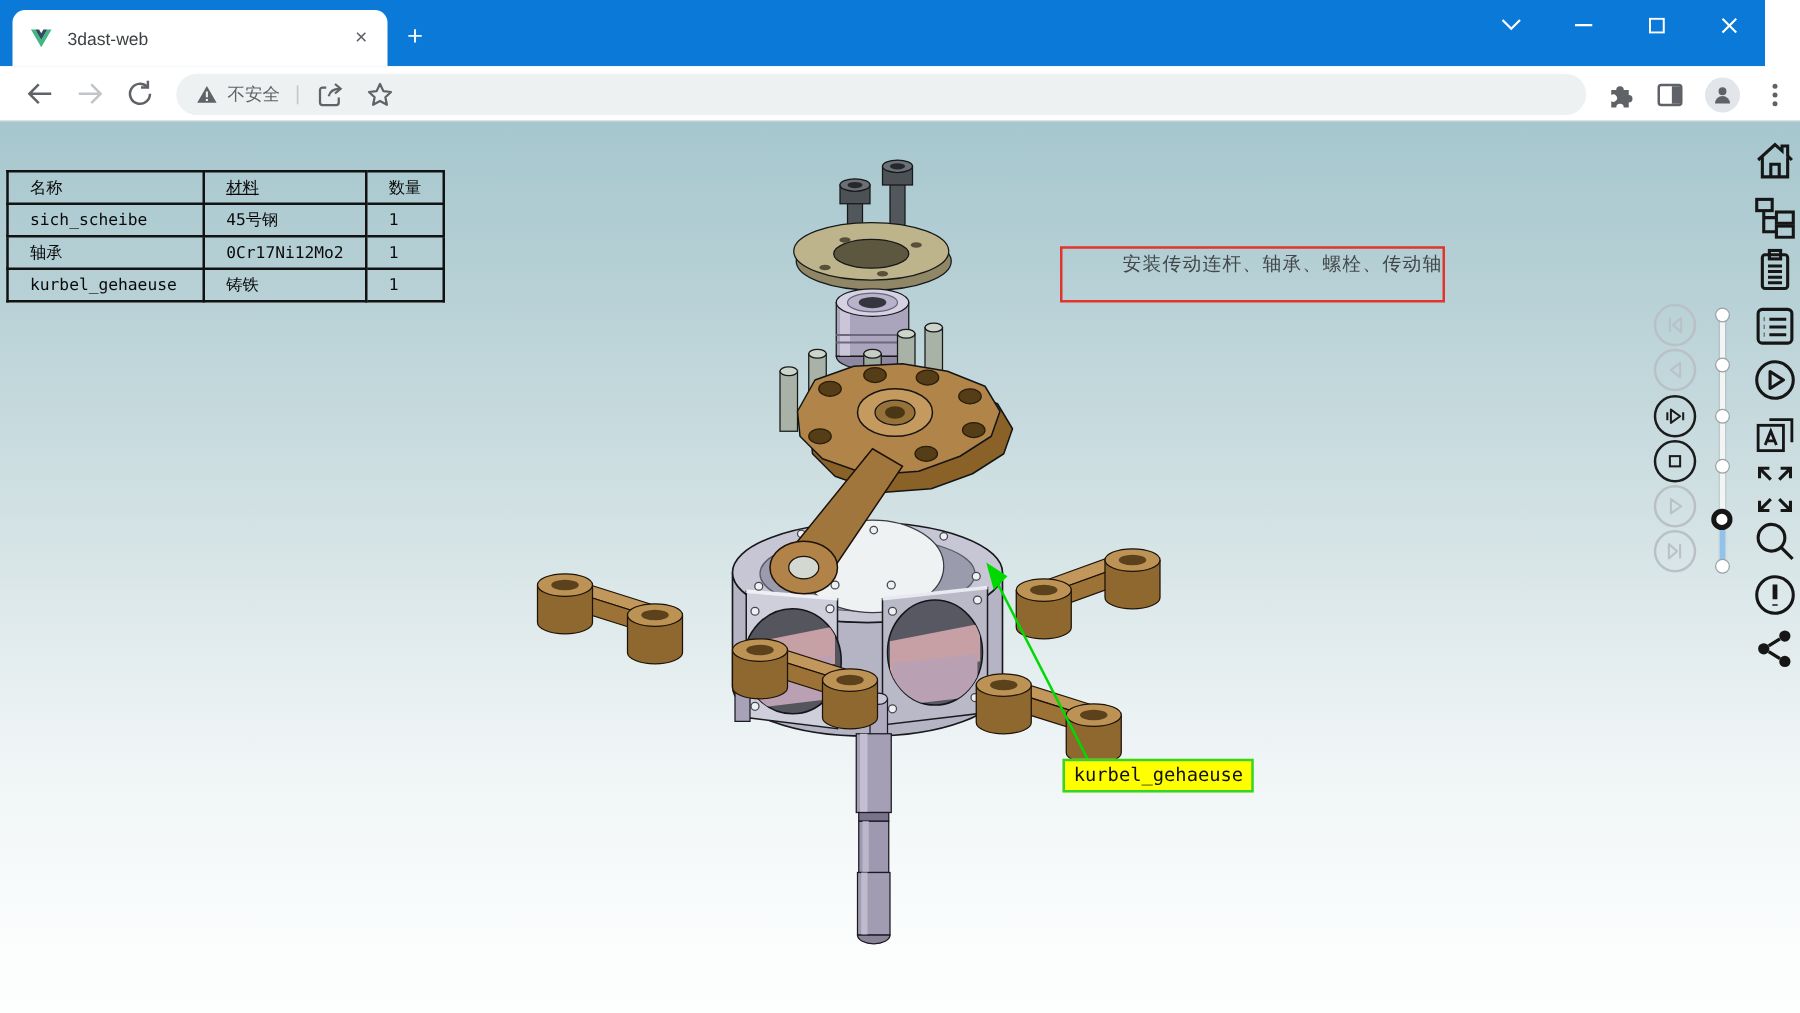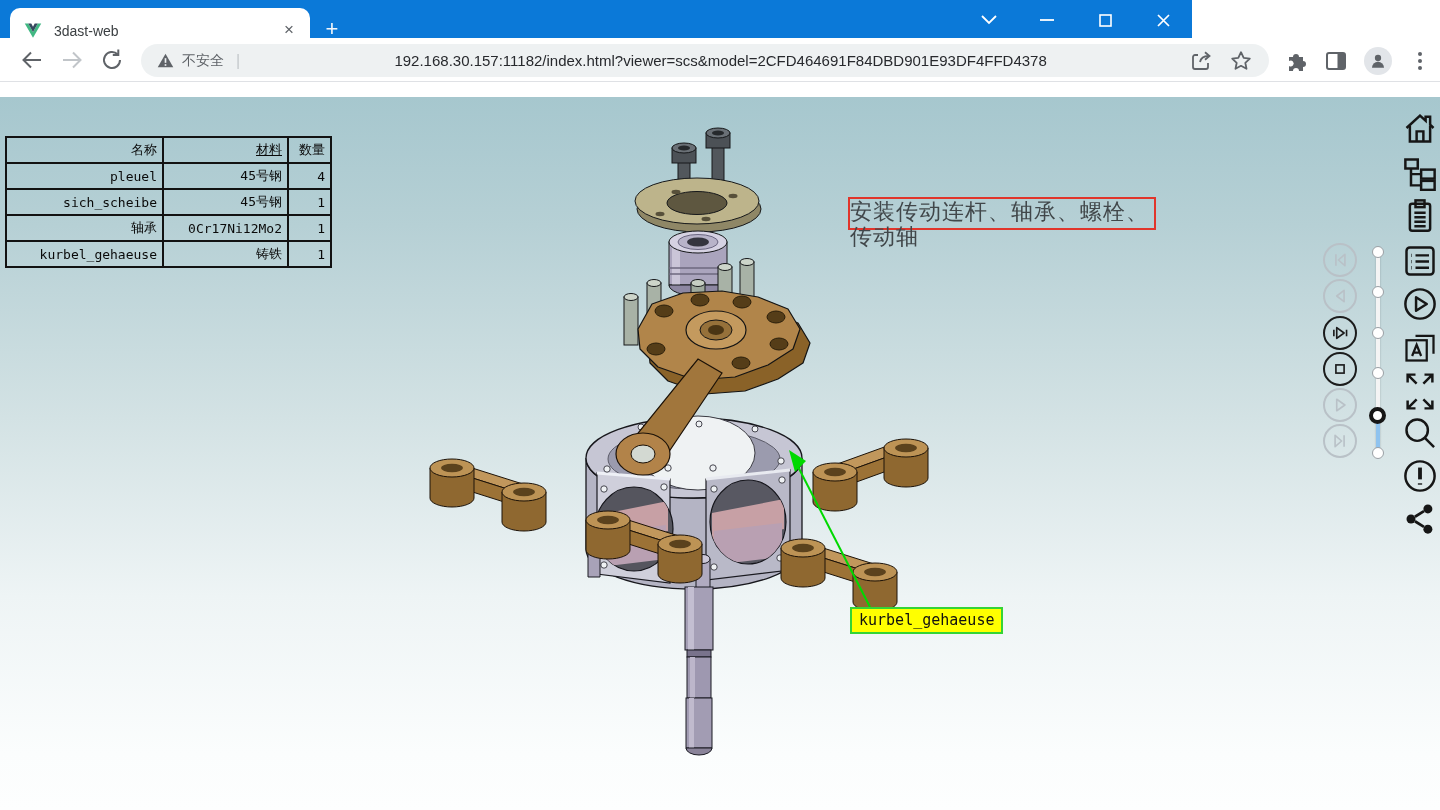--- a/index.html
+++ b/index.html
@@ -1,60 +1,60 @@
 <!DOCTYPE html>
 <html><head>
 <meta charset="utf-8">
 <style>
   * { margin:0; padding:0; box-sizing:border-box; }
   html,body { width:1440px; height:810px; overflow:hidden; font-family:"Liberation Sans", sans-serif; }
   .window { position:absolute; inset:0; }
 
   
-  .titlebar { position:absolute; left:0; top:0; width:1192px; height:53px; background:#0b79d8; }
+  .titlebar { position:absolute; left:0; top:0; width:1412px; height:53px; background:#0b79d8; }
   .tab { position:absolute; left:10px; top:8px; width:300px; height:45px; background:#ffffff;
          border-radius:10px 10px 0 0; display:flex; align-items:center; }
   .tab .favicon { margin-left:14px; width:18px; height:18px; }
   .tab .tab-title { margin-left:12px; font-size:14px; color:#3c4043; flex:1; }
   .tab .tab-close { width:22px; height:22px; margin-right:10px; border-radius:50%; text-align:center;
                     line-height:20px; font-size:17px; color:#5f6368; cursor:pointer; }
   .newtab { position:absolute; left:318px; top:16px; width:28px; height:28px; color:#f2f6fa;
             font-size:22px; line-height:26px; text-align:center; border-radius:50%; }
   .win-controls { position:absolute; right:0; top:0; height:40px; display:flex; }
   .win-btn { width:58px; height:40px; display:flex; align-items:center; justify-content:center; }
 
   
-  .toolbar { position:absolute; left:0; top:38px; width:1440px; height:44px; background:#ffffff;
-             border-bottom:1px solid #dfe1e5;text-align:center; }
+  .toolbar { position:absolute; left:0; top:53px; width:1440px; height:44px; background:#ffffff;
+             border-bottom:1px solid #dfe1e5; }
   .nav-ic { position:absolute; top:10px; width:24px; height:24px; }
   .omnibox { position:absolute; left:141px; top:6px; width:1128px; height:33px; background:#eef1f2;
              border-radius:17px; display:flex; align-items:center; }
   .omnibox .warn { margin-left:16px; }
   .omnibox .sec { margin-left:8px; font-size:14px; color:#5f6368; }
   .omnibox .sep { margin:0 12px; font-size:16px; color:#c4c8cb; }
   .omnibox .url { font-size:15px; color:#27292d; flex:1; white-space:nowrap; overflow:hidden; }
   .omnibox .ob-ic { width:24px; height:24px; margin-right:16px; }
   .tb-right { position:absolute; right:8px; top:9px; display:flex; align-items:center; gap:16px; }
   .avatar { width:28px; height:28px; border-radius:50%; background:#e2e5e9;
             display:flex; align-items:center; justify-content:center; }
 
   
   .content { position:absolute; left:0; top:97px; width:1440px; height:713px;
              background:linear-gradient(180deg,#a6c7ce 0%, #b6d0d5 18%, #d3e2e4 45%, #eef4f5 70%, #fbfdfd 92%, #fdfefe 100%); }
   .model-svg { position:absolute; left:0; top:0; width:1440px; height:713px; }
 
   
   table.bom { position:absolute; left:5px; top:39px; border-collapse:collapse;
               font-family:"DejaVu Sans Mono", monospace; font-size:13px; color:#0a0a0a; }
-  table.bom td { border:2px solid #121212; height:26px; padding:0 5px; white-space:nowrap;text-align:right; }
+  table.bom td { border:2px solid #121212; height:26px; padding:0 17px; white-space:nowrap; }
   .col-name { width:157px; } .col-mat { width:125px;text-decoration:underline; } .col-qty { width:43px; }
 
   
-  .step-note { position:absolute; left:848px; top:100px; width:308px; height:33px;
-               border:2px solid #e1352b; color:#41474a; font-size:22px; text-align:left;
+  .step-note { position:absolute; left:848px; top:100px; width:308px; height:45px;
+               border:2px solid #e1352b; color:#41474a; font-size:15px; text-align:right;
                line-height:25px; letter-spacing:1px; }
   .part-label { position:absolute; left:850px; top:510px; background:#ffff00; border:2px solid #35d435;
                 color:#111; font-family:"DejaVu Sans Mono", monospace; font-size:15px;
                 padding:2px 7px 3px 7px; white-space:nowrap; }
 
   
   .side-ic { position:absolute; left:1402px; width:36px; height:38px; color:#161616; }
   
   .pb { position:absolute; left:1323px; width:34px; height:34px; border-radius:50%;
         display:flex; align-items:center; justify-content:center; background:transparent; }
@@ -122,21 +122,20 @@
     </svg>
 
     <div class="omnibox">
       <svg class="warn" width="17" height="15" viewBox="0 0 20 18">
         <path d="M10 1 L19.3 17 H0.7 Z" fill="#5f6368"></path>
         <rect x="9" y="6.2" width="2" height="5.6" fill="#eef1f2"></rect>
         <rect x="9" y="13.4" width="2" height="2" fill="#eef1f2"></rect>
       </svg>
       <span class="sec">不安全</span>
       <span class="sep">|</span>
-      <span class="url">192.168.30.157:11182/index.html?viewer=scs&amp;model=2CFD464691F84DBD901E93DF4FFD4378</span>
       <svg class="ob-ic" viewBox="0 0 24 24">
         <path d="M9 6 H6 a2 2 0 0 0 -2 2 v10 a2 2 0 0 0 2 2 h11 a2 2 0 0 0 2 -2 v-4" stroke="#5f6368" stroke-width="1.8" fill="none"></path>
         <path d="M11 13 C12 8.5 15.5 7 19.5 7" stroke="#5f6368" stroke-width="1.8" fill="none"></path>
         <path d="M16 3.2 L20.5 7 L16 10.8" stroke="#5f6368" stroke-width="1.8" fill="none"></path>
       </svg>
       <svg class="ob-ic" viewBox="0 0 24 24">
         <path d="M12 3.2 l2.7 5.7 6.1 .7 -4.5 4.2 1.2 6 -5.5 -3 -5.5 3 1.2 -6 -4.5 -4.2 6.1 -.7 Z" stroke="#5f6368" stroke-width="1.8" fill="none" stroke-linejoin="round"></path>
       </svg>
     </div>
 
@@ -340,25 +339,20 @@
         <polygon points="789,353 806,364 795,375" fill="#00d900"></polygon>
       </g>
     </svg>
 
     <table class="bom">
       <tbody>
           <tr>
         <td class="col-name">名称</td>
         <td class="col-mat">材料</td>
         <td class="col-qty">数量</td>
-      </tr>
-      <tr>
-        <td>pleuel</td>
-        <td>45号钢</td>
-        <td>4</td>
       </tr>
       <tr>
         <td>sich_scheibe</td>
         <td>45号钢</td>
         <td>1</td>
       </tr>
       <tr>
         <td>轴承</td>
         <td>0Cr17Ni12Mo2</td>
         <td>1</td>

